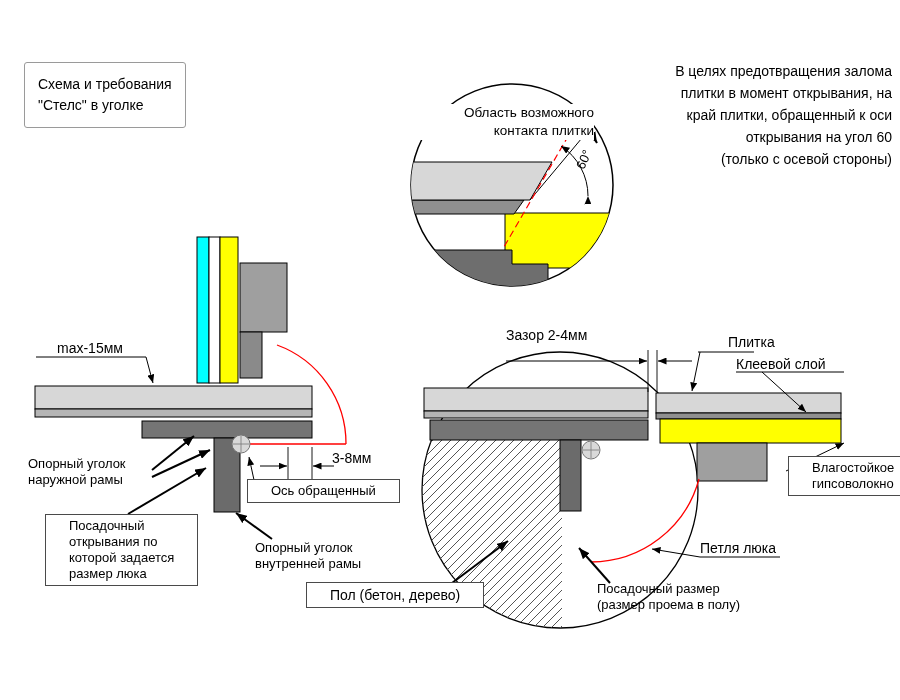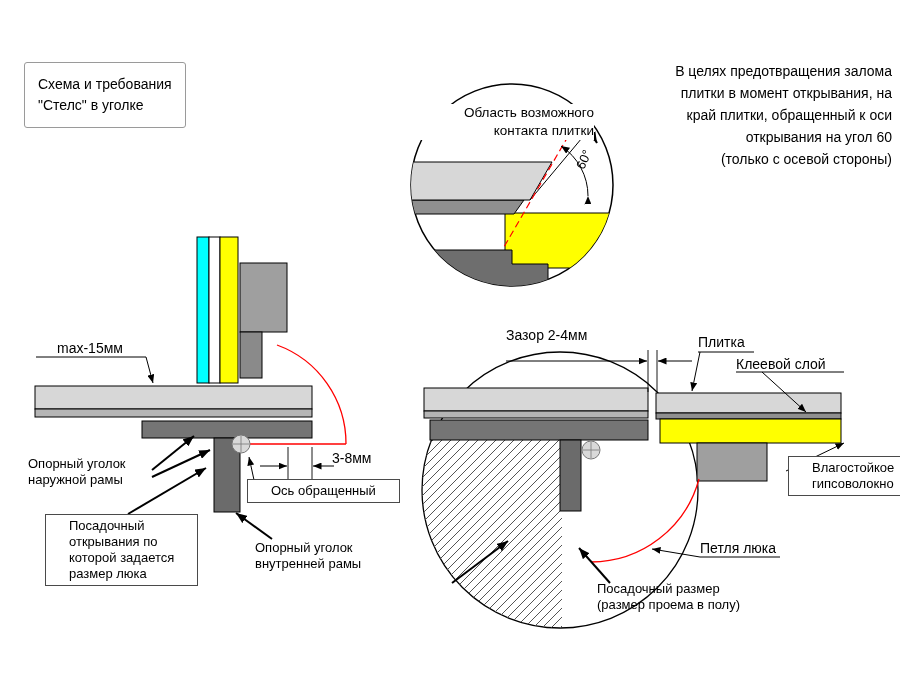--- a/index.html
+++ b/index.html
@@ -177,30 +177,31 @@
   <div>размер люка</div>
 </div>
 
 <div class="lbl" style="left:255px;top:540px">
   <div>Опорный уголок</div>
   <div>внутренней рамы</div>
 </div>
 
 <div class="lbl14" style="left:506px;top:326px">Зазор 2-4мм</div>
 
-<div class="lbl14" style="left:698px;top:333px">Плитка</div>
+<div class="lbl14" style="left:728px;top:333px">Плитка</div>
 
 <div class="lbl14" style="left:736px;top:355px">Клеевой слой</div>
 
 <div class="lbl boxed" style="left:788px;top:456px">
   <div>Влагостойкое</div>
   <div>гипсоволокно</div>
 </div>
 
 <div class="lbl14" style="left:700px;top:539px">Петля люка</div>
 
+<div class="lbl14 boxed" style="left:306px;top:582px">Пол (бетон, дерево)</div>
 
 <div class="lbl" style="left:597px;top:581px">
   <div>Посадочный размер</div>
   <div>(размер проема в полу)</div>
 </div>
 
 </div>
 
 </body></html>

